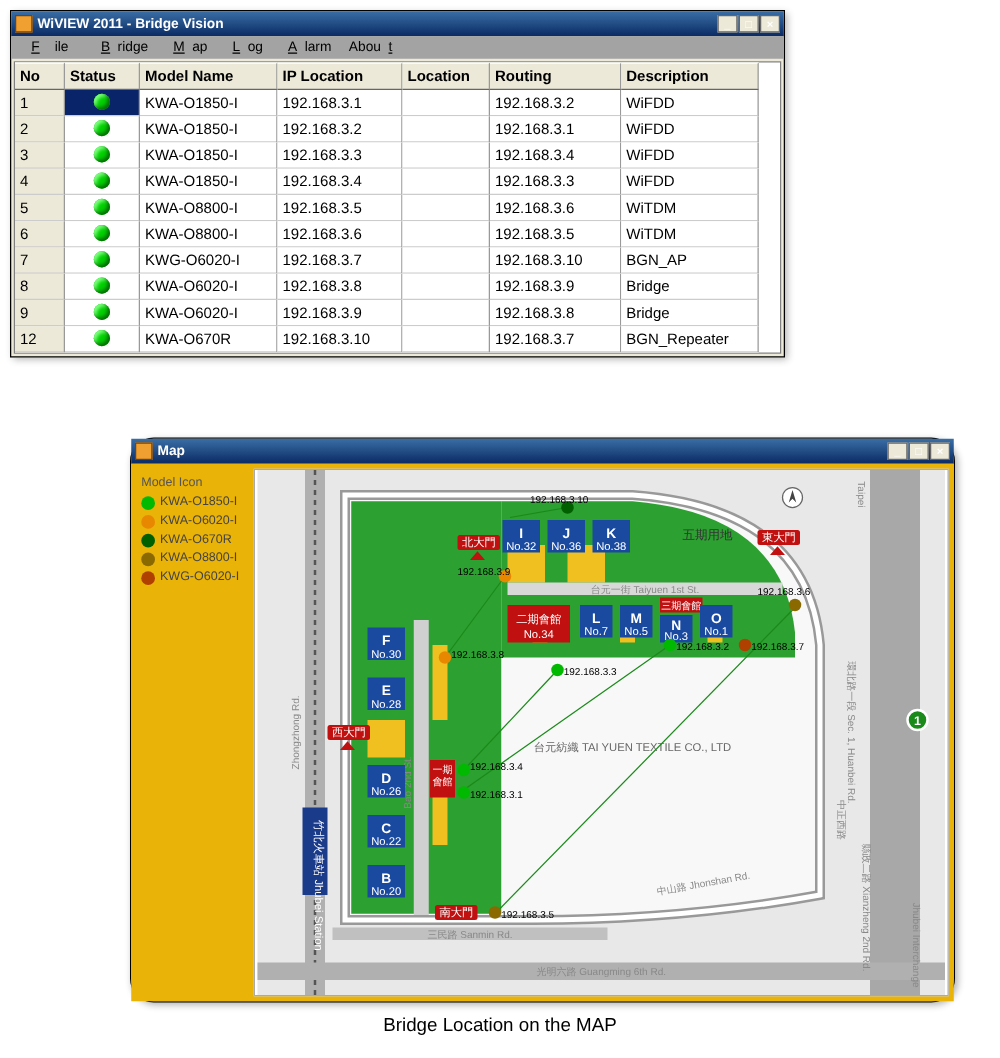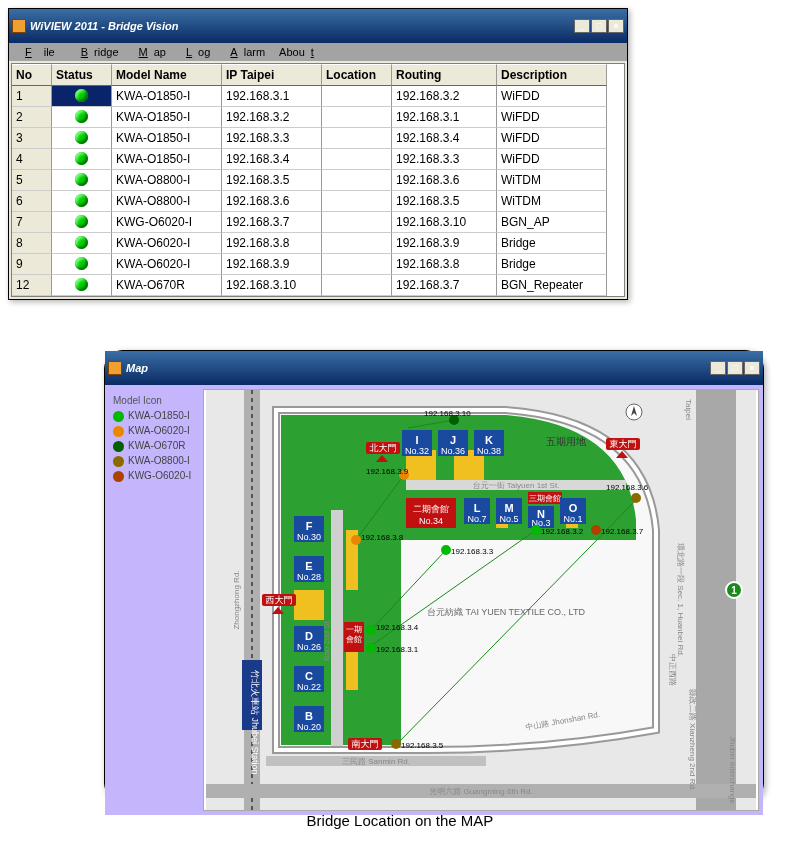--- a/index.html
+++ b/index.html
@@ -14,27 +14,26 @@
   }
   .window {
     position: absolute;
     background: #ece9d8;
     border: 1px solid #000;
     box-shadow: 2px 2px 6px rgba(0,0,0,0.3);
   }
   .titlebar {
     background: linear-gradient(#3a6ea5,#0a2a64);
     color: #fff;
-    height: 34px;
+    height: 20px;
     display: flex;
     align-items: center;
     padding: 0 3px;
     font-weight: bold;
     font-size: 11px;
-    font-style: italic;
   }
   .titlebar .icon {
     width: 14px; height: 14px;
     background: #f0a030;
     margin-right: 4px;
     border: 1px solid #804000;
   }
   .titlebar .spacer { flex: 1; }
   .win-btns { display: flex; gap: 1px; }
   .win-btn {
@@ -94,21 +93,21 @@
   .col-no    { width: 40px; }
   .col-stat  { width: 60px; text-align:left; }
   .col-model { width: 110px; }
   .col-ip    { width: 100px; }
   .col-loc   { width: 70px; }
   .col-rt    { width: 105px; }
   .col-desc  { width: 110px; }
 
   
   #win-map .body {
-    background: #c4b5fd;
+    background: #eab308;
     padding: 4px;
     display: flex;
     gap: 4px;
   }
   .legend {
     width: 90px;
     padding: 6px 4px;
     font-size: 10px;
   }
   .legend .title { font-weight: normal; color:#555; margin-bottom:4px; }
@@ -177,21 +176,21 @@
     <span><span class="underline">M</span>ap</span>
     <span><span class="underline">L</span>og</span>
     <span><span class="underline">A</span>larm</span>
     <span>Abou<span class="underline">t</span></span>
   </div>
   <div class="grid">
     <div class="g-header">
       <div class="g-cell col-no">No</div>
       <div class="g-cell col-stat">Status</div>
       <div class="g-cell col-model">Model Name</div>
-      <div class="g-cell col-ip">IP Taipei</div>
+      <div class="g-cell col-ip">IP Location</div>
       <div class="g-cell col-loc">Location</div>
       <div class="g-cell col-rt">Routing</div>
       <div class="g-cell col-desc">Description</div>
     </div>
     <div id="grid-body">
         <div class="g-row selected">
           <div class="g-cell col-no">1</div>
           <div class="g-cell col-stat status-cell">
             <div class="status-dot" style="background:#00d000;box-shadow:inset -2px -2px 3px #007000,inset 2px 2px 3px #80ff80;"></div>
           </div>

